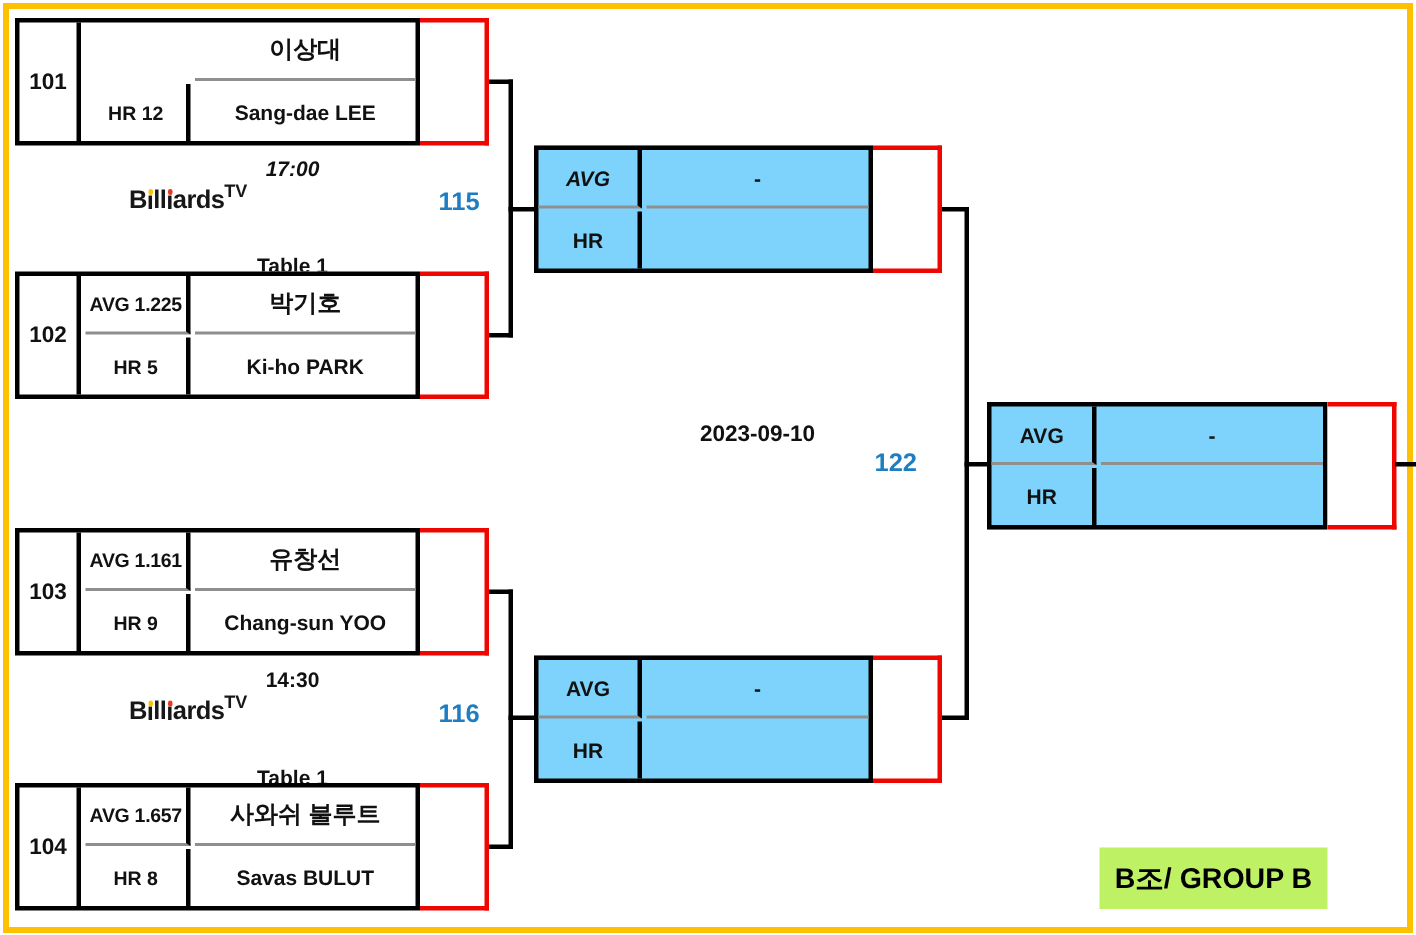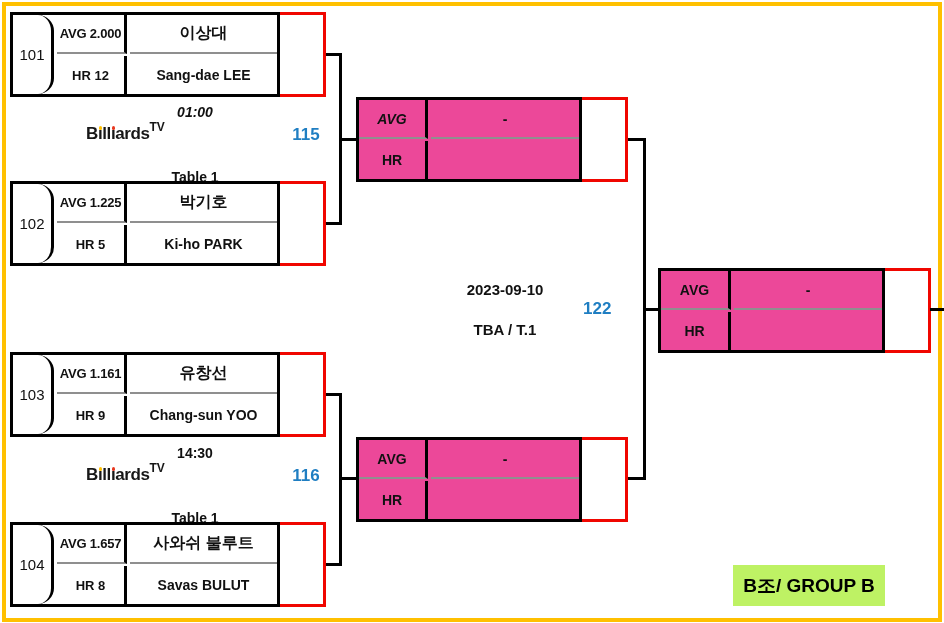--- a/index.html
+++ b/index.html
@@ -8,21 +8,21 @@
   .frame{position:absolute;left:2px;top:2px;width:932px;height:612px;
          border:4px solid #FFC000;pointer-events:none;z-index:1;}
   .line{position:absolute;background:#000;z-index:2;}
   .line.out{z-index:6;}
 
   
   .match{position:absolute;left:10px;width:270px;height:85px;border:3px solid #000;
          background:#fff;box-sizing:border-box;z-index:3;}
   .match>div{position:absolute;display:flex;align-items:center;justify-content:center;box-sizing:border-box;}
   .m-num{left:0;top:0;width:41px;height:79px;border-right:3px solid #000;
-         font-size:15px;font-weight:400;border-radius:16px;}
+         font-size:15px;font-weight:700;}
   .m-avg{left:44px;top:0;width:70px;height:39px;border-right:3px solid #000;
          border-bottom:2px solid #8f8f8f;font-size:13px;font-weight:700;letter-spacing:-0.2px;}
   .m-hr{left:44px;top:41px;width:70px;height:38px;border-right:3px solid #000;
         font-size:13px;font-weight:700;}
   .m-kr{left:117px;top:0;width:147px;height:39px;border-bottom:2px solid #8f8f8f;
         font-size:16px;font-weight:700;}
   .m-en{left:117px;top:41px;width:147px;height:38px;font-size:14px;font-weight:700;}
 
   
   .score{position:absolute;width:46px;border:3px solid #f00600;border-left:none;
@@ -37,21 +37,21 @@
   .tbl{left:120px;top:53px;width:130px;text-align:center;font-size:14px;font-weight:700;margin-top:20px;}
   .mno{left:276px;top:29px;width:40px;text-align:center;font-size:17px;font-weight:700;color:#1F7EC2;}
   .logo{left:76px;top:25px;font-size:17px;font-weight:800;letter-spacing:-0.4px;color:#171717;white-space:nowrap;}
   .logo .li{position:relative;display:inline-block;}
   .logo .li::after{content:"";position:absolute;width:3.6px;height:3.6px;border-radius:50%;top:2.6px;left:0.8px;}
   .logo .li.y::after{background:#FFC000;}
   .logo .li.r::after{background:#E8381F;}
   .logo sup{font-size:12px;font-weight:800;letter-spacing:0;position:relative;top:-1px;}
 
   
-  .sf{position:absolute;width:226px;height:85px;border:3px solid #000;background:#ec4899;
+  .sf{position:absolute;width:226px;height:85px;border:3px solid #000;background:#7dd3fc;
       box-sizing:border-box;z-index:3;}
   .sf>div{position:absolute;display:flex;align-items:center;justify-content:center;
           box-sizing:border-box;font-size:14px;font-weight:700;}
   .sf .lab-top{left:0;top:0;width:69px;height:39px;border-right:3px solid #000;border-bottom:2px solid #8f8f8f;}
   .sf .lab-top.ital{font-style:italic;}
   .sf .lab-bot{left:0;top:41px;width:69px;height:38px;border-right:3px solid #000;}
   .sf .val-top{left:72px;top:0;width:148px;height:39px;border-bottom:2px solid #8f8f8f;}
   .sf .val-bot{left:72px;top:41px;width:148px;height:38px;}
   .fin{width:227px;}
   .fin .lab-top,.fin .lab-bot{width:70px;}
@@ -82,29 +82,28 @@
   <div class="line" style="left:339px;top:393px;width:3px;height:173px;"></div>
   <div class="line" style="left:339px;top:477px;width:17px;height:3px;"></div>
   <div class="line" style="left:628px;top:138px;width:17px;height:3px;"></div>
   <div class="line" style="left:628px;top:477px;width:17px;height:3px;"></div>
   <div class="line" style="left:643px;top:138px;width:3px;height:342px;"></div>
   <div class="line" style="left:643px;top:308px;width:15px;height:3px;"></div>
   <div class="line out" style="left:930px;top:308px;width:14px;height:3px;"></div>
 
   <div class="match" style="top:12px;">
     <div class="m-num">101</div>
-    <div class="m-avg">AVG 2.000</div>
     <div class="m-hr">HR 12</div>
     <div class="m-kr">이상대</div>
     <div class="m-en">Sang-dae LEE</div>
   </div>
   <div class="score h85" style="left:280px;top:12px;"></div>
 
   <div class="session" style="top:96px;">
-    <div class="time ital">01:00</div>
+    <div class="time ital">17:00</div>
     <div class="logo"><span>B</span><span class="li y">ı</span><span>ll</span><span class="li r">ı</span><span>ards</span><sup>TV</sup></div>
     <div class="tbl">Table 1</div>
     <div class="mno">115</div>
   </div>
 
   <div class="match" style="top:181px;">
     <div class="m-num">102</div>
     <div class="m-avg">AVG 1.225</div>
     <div class="m-hr">HR 5</div>
     <div class="m-kr">박기호</div>
@@ -147,21 +146,20 @@
 
   <div class="sf" style="left:356px;top:437px;">
     <div class="lab-top">AVG</div>
     <div class="val-top">-</div>
     <div class="lab-bot">HR</div>
     <div class="val-bot"></div>
   </div>
   <div class="score h85" style="left:582px;top:437px;"></div>
 
   <div class="ctext" style="left:425px;top:281px;">2023-09-10</div>
-  <div class="ctext" style="left:425px;top:321px;">TBA / T.1</div>
   <div class="bigno" style="left:583px;top:299px;">122</div>
 
   <div class="sf fin" style="left:658px;top:268px;">
     <div class="lab-top">AVG</div>
     <div class="val-top">-</div>
     <div class="lab-bot">HR</div>
     <div class="val-bot"></div>
   </div>
   <div class="score h85" style="left:885px;top:268px;"></div>
 

